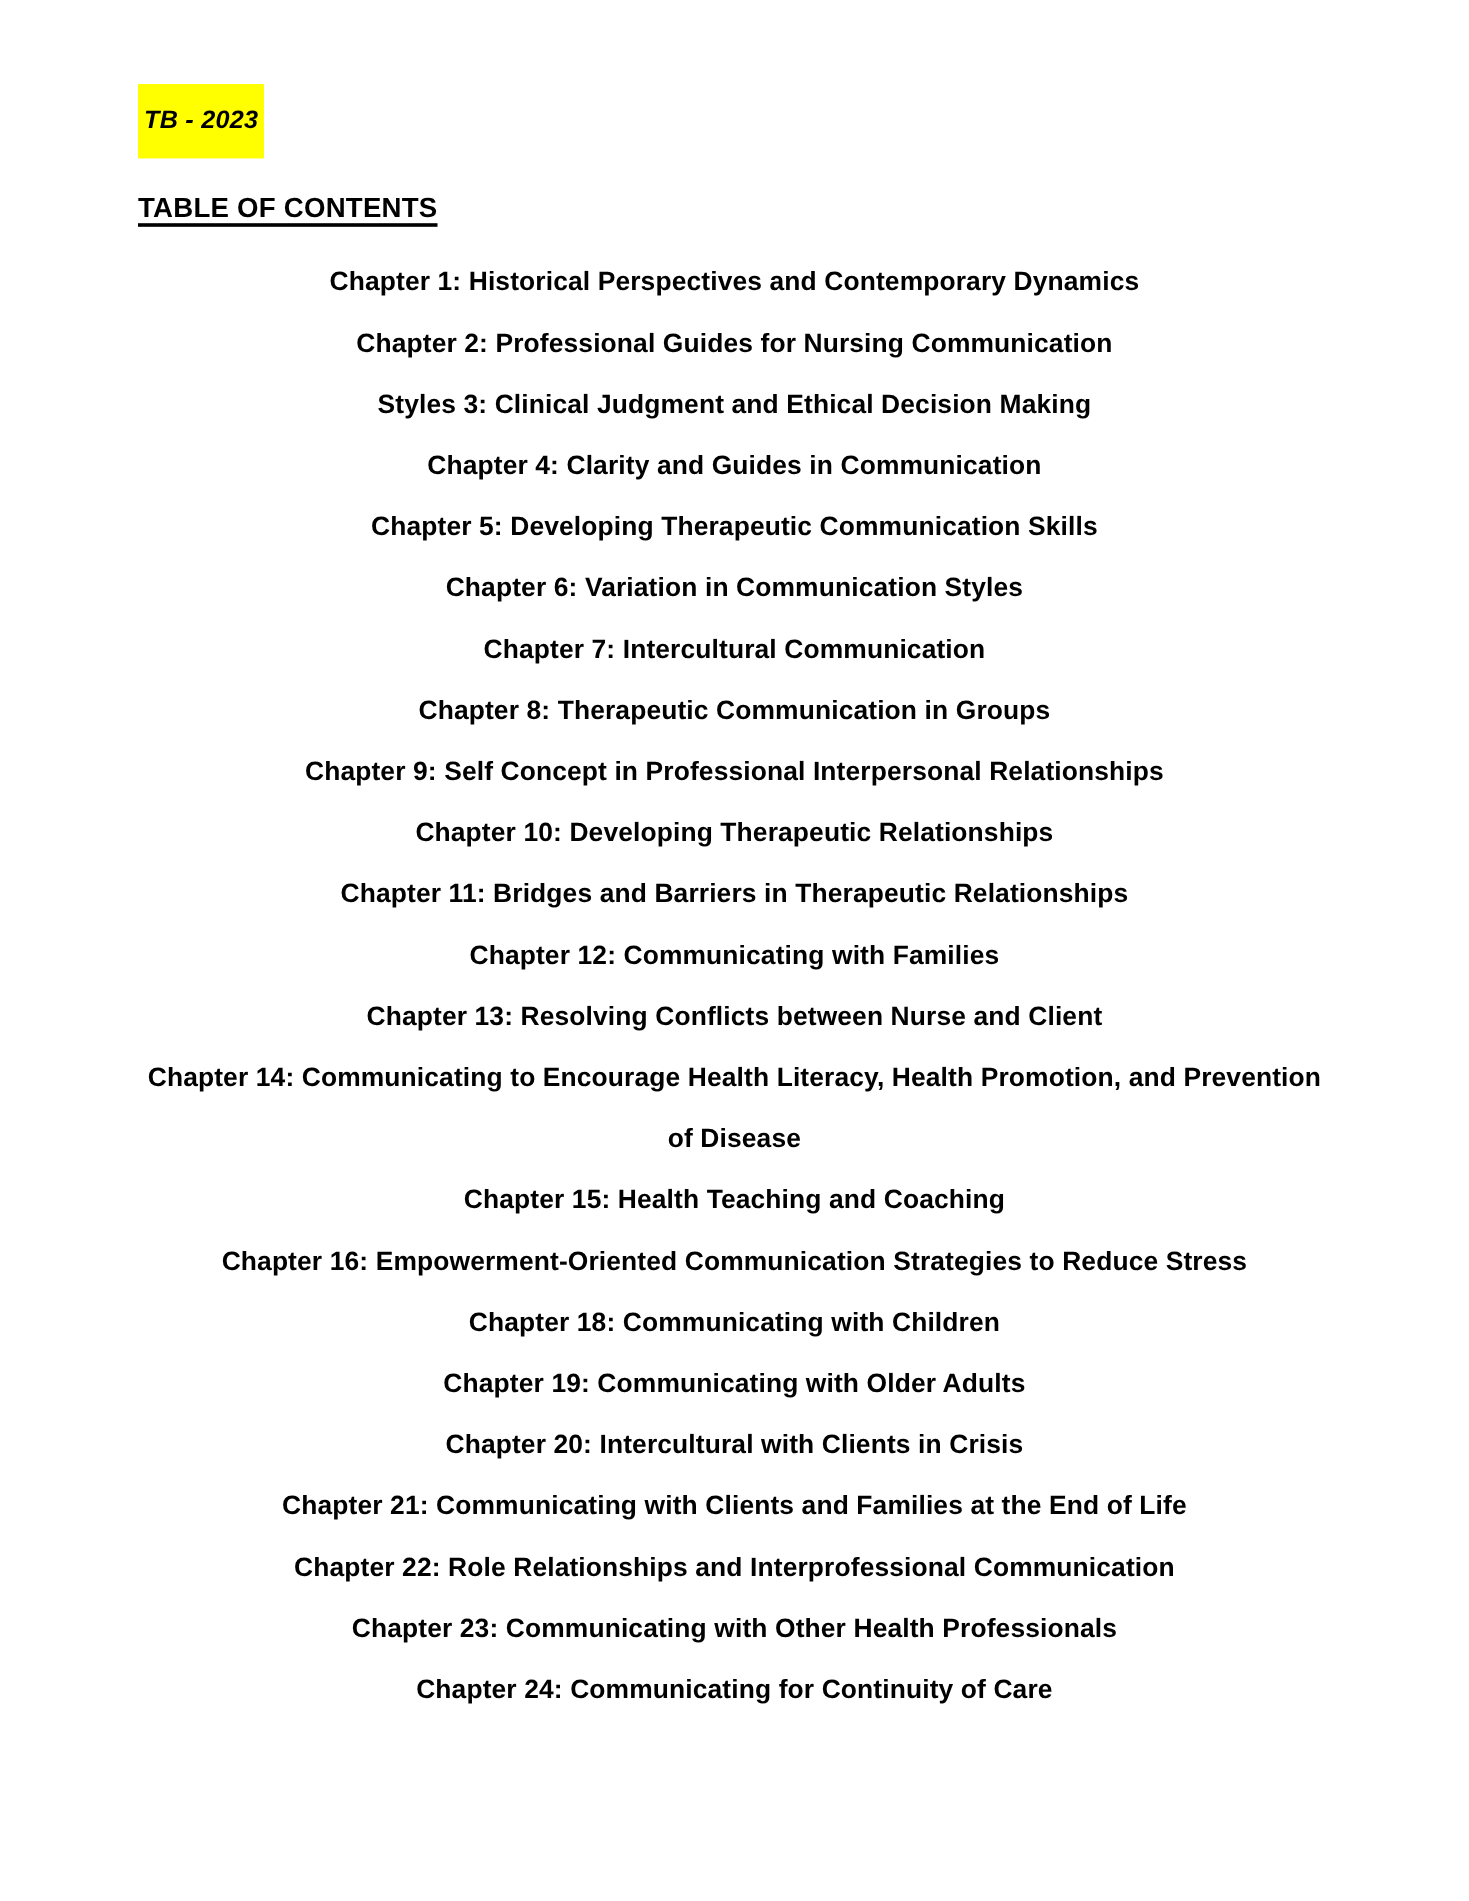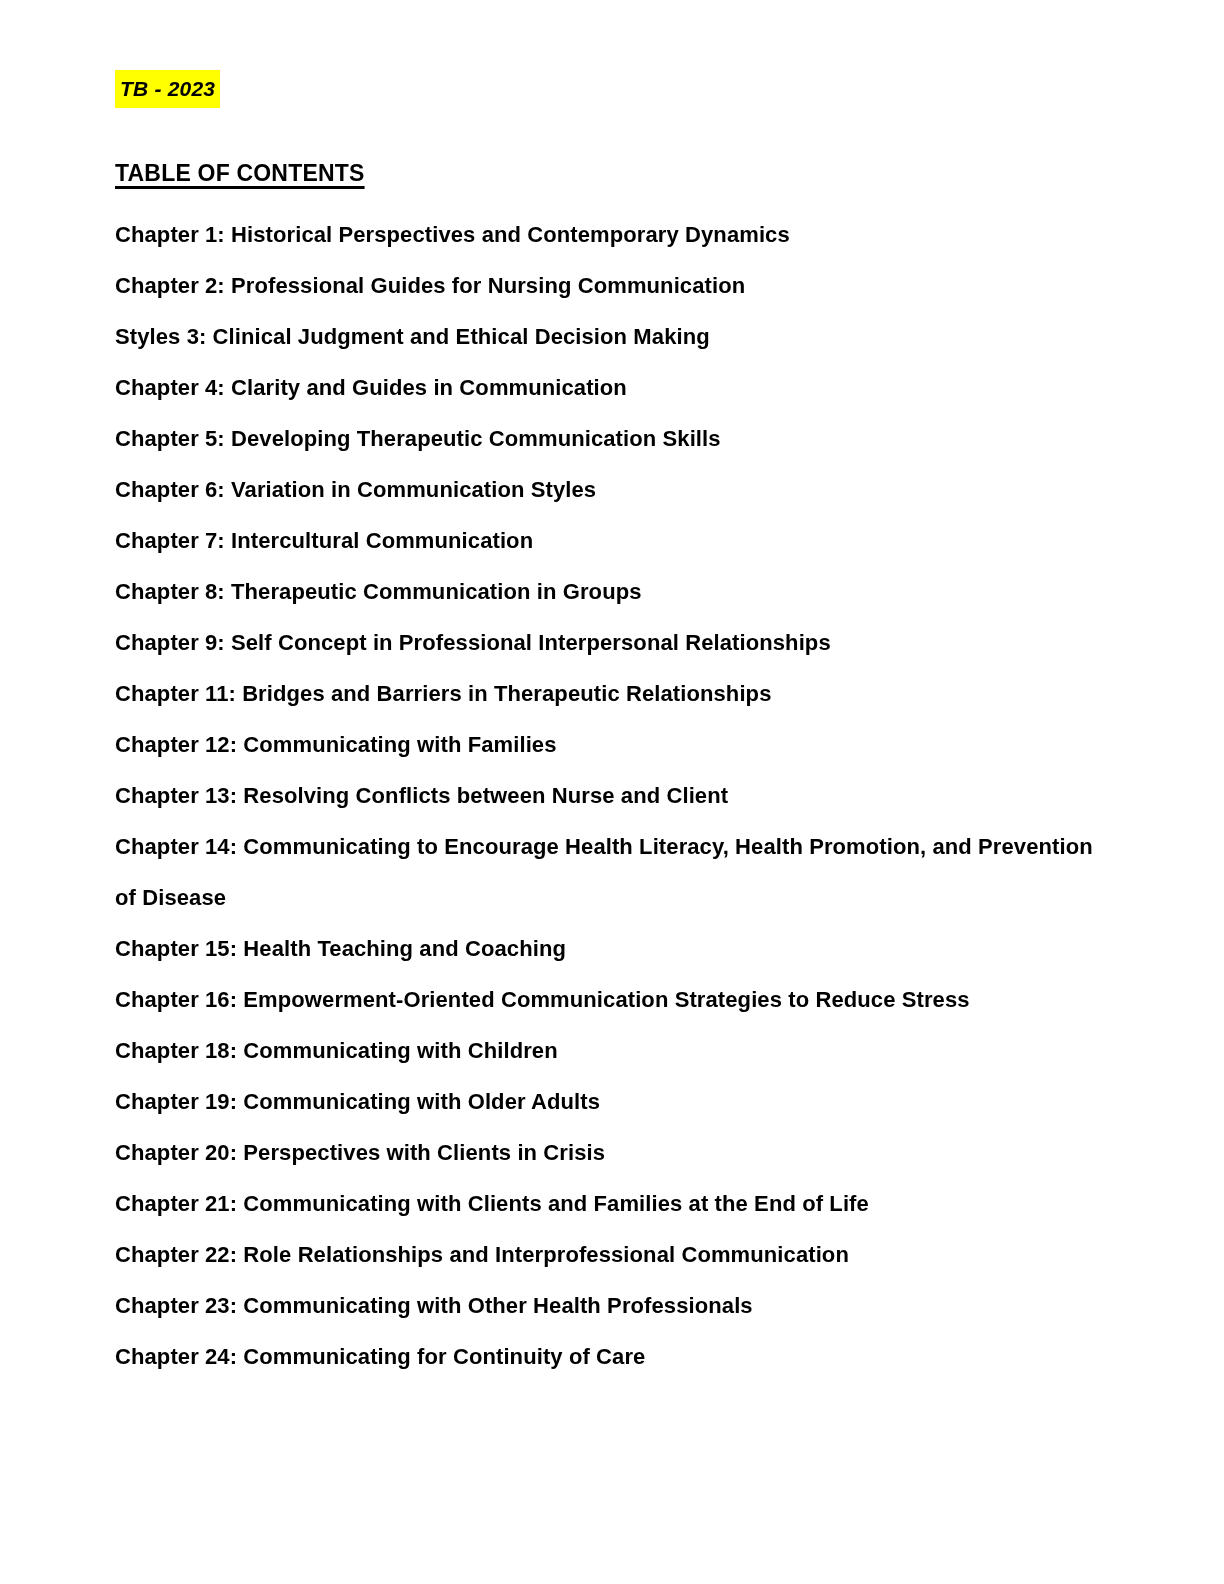--- a/index.html
+++ b/index.html
@@ -24,35 +24,36 @@
   .badge-row {
     height: 32px;
   }
   .badge {
     display: inline-block;
     background: #ffff00;
     font-weight: bold;
     font-style: italic;
     font-size: 21px;
     line-height: 30px;
-    padding: 4px 5px;
+    padding: 16px 5px;
     letter-spacing: 0.2px;
   }
   .doc-title {
     margin: 58px 0 4px 0;
     font-size: 23px;
     font-weight: bold;
     letter-spacing: 0.2px;
     text-decoration: underline;
     text-decoration-thickness: 2.5px;
     text-underline-offset: 5px;
   }
   .toc {
     margin-top: 22px;
     max-width: 994px;
+    text-align: center;
   }
   .toc-line {
     margin: 0;
     font-size: 22px;
     font-weight: bold;
     line-height: 51px;
     letter-spacing: 0.1px;
   }
 </style>
 </head>
@@ -69,28 +70,29 @@
   <div class="toc">
     <p class="toc-line">Chapter 1: Historical Perspectives and Contemporary Dynamics</p>
     <p class="toc-line">Chapter 2: Professional Guides for Nursing Communication</p>
     <p class="toc-line">Styles 3: Clinical Judgment and Ethical Decision Making</p>
     <p class="toc-line">Chapter 4: Clarity and Guides in Communication</p>
     <p class="toc-line">Chapter 5: Developing Therapeutic Communication Skills</p>
     <p class="toc-line">Chapter 6: Variation in Communication Styles</p>
     <p class="toc-line">Chapter 7: Intercultural Communication</p>
     <p class="toc-line">Chapter 8: Therapeutic Communication in Groups</p>
     <p class="toc-line">Chapter 9: Self Concept in Professional Interpersonal Relationships</p>
+    <p class="toc-line">Chapter 10: Developing Therapeutic Relationships</p>
     <p class="toc-line">Chapter 11: Bridges and Barriers in Therapeutic Relationships</p>
     <p class="toc-line">Chapter 12: Communicating with Families</p>
     <p class="toc-line">Chapter 13: Resolving Conflicts between Nurse and Client</p>
     <p class="toc-line">Chapter 14: Communicating to Encourage Health Literacy, Health Promotion, and Prevention of Disease</p>
     <p class="toc-line">Chapter 15: Health Teaching and Coaching</p>
     <p class="toc-line">Chapter 16: Empowerment-Oriented Communication Strategies to Reduce Stress</p>
     <p class="toc-line">Chapter 18: Communicating with Children</p>
     <p class="toc-line">Chapter 19: Communicating with Older Adults</p>
-    <p class="toc-line">Chapter 20: Perspectives with Clients in Crisis</p>
+    <p class="toc-line">Chapter 20: Intercultural with Clients in Crisis</p>
     <p class="toc-line">Chapter 21: Communicating with Clients and Families at the End of Life</p>
     <p class="toc-line">Chapter 22: Role Relationships and Interprofessional Communication</p>
     <p class="toc-line">Chapter 23: Communicating with Other Health Professionals</p>
     <p class="toc-line">Chapter 24: Communicating for Continuity of Care</p>
   </div>
 
 </div>
 
 </body></html>

